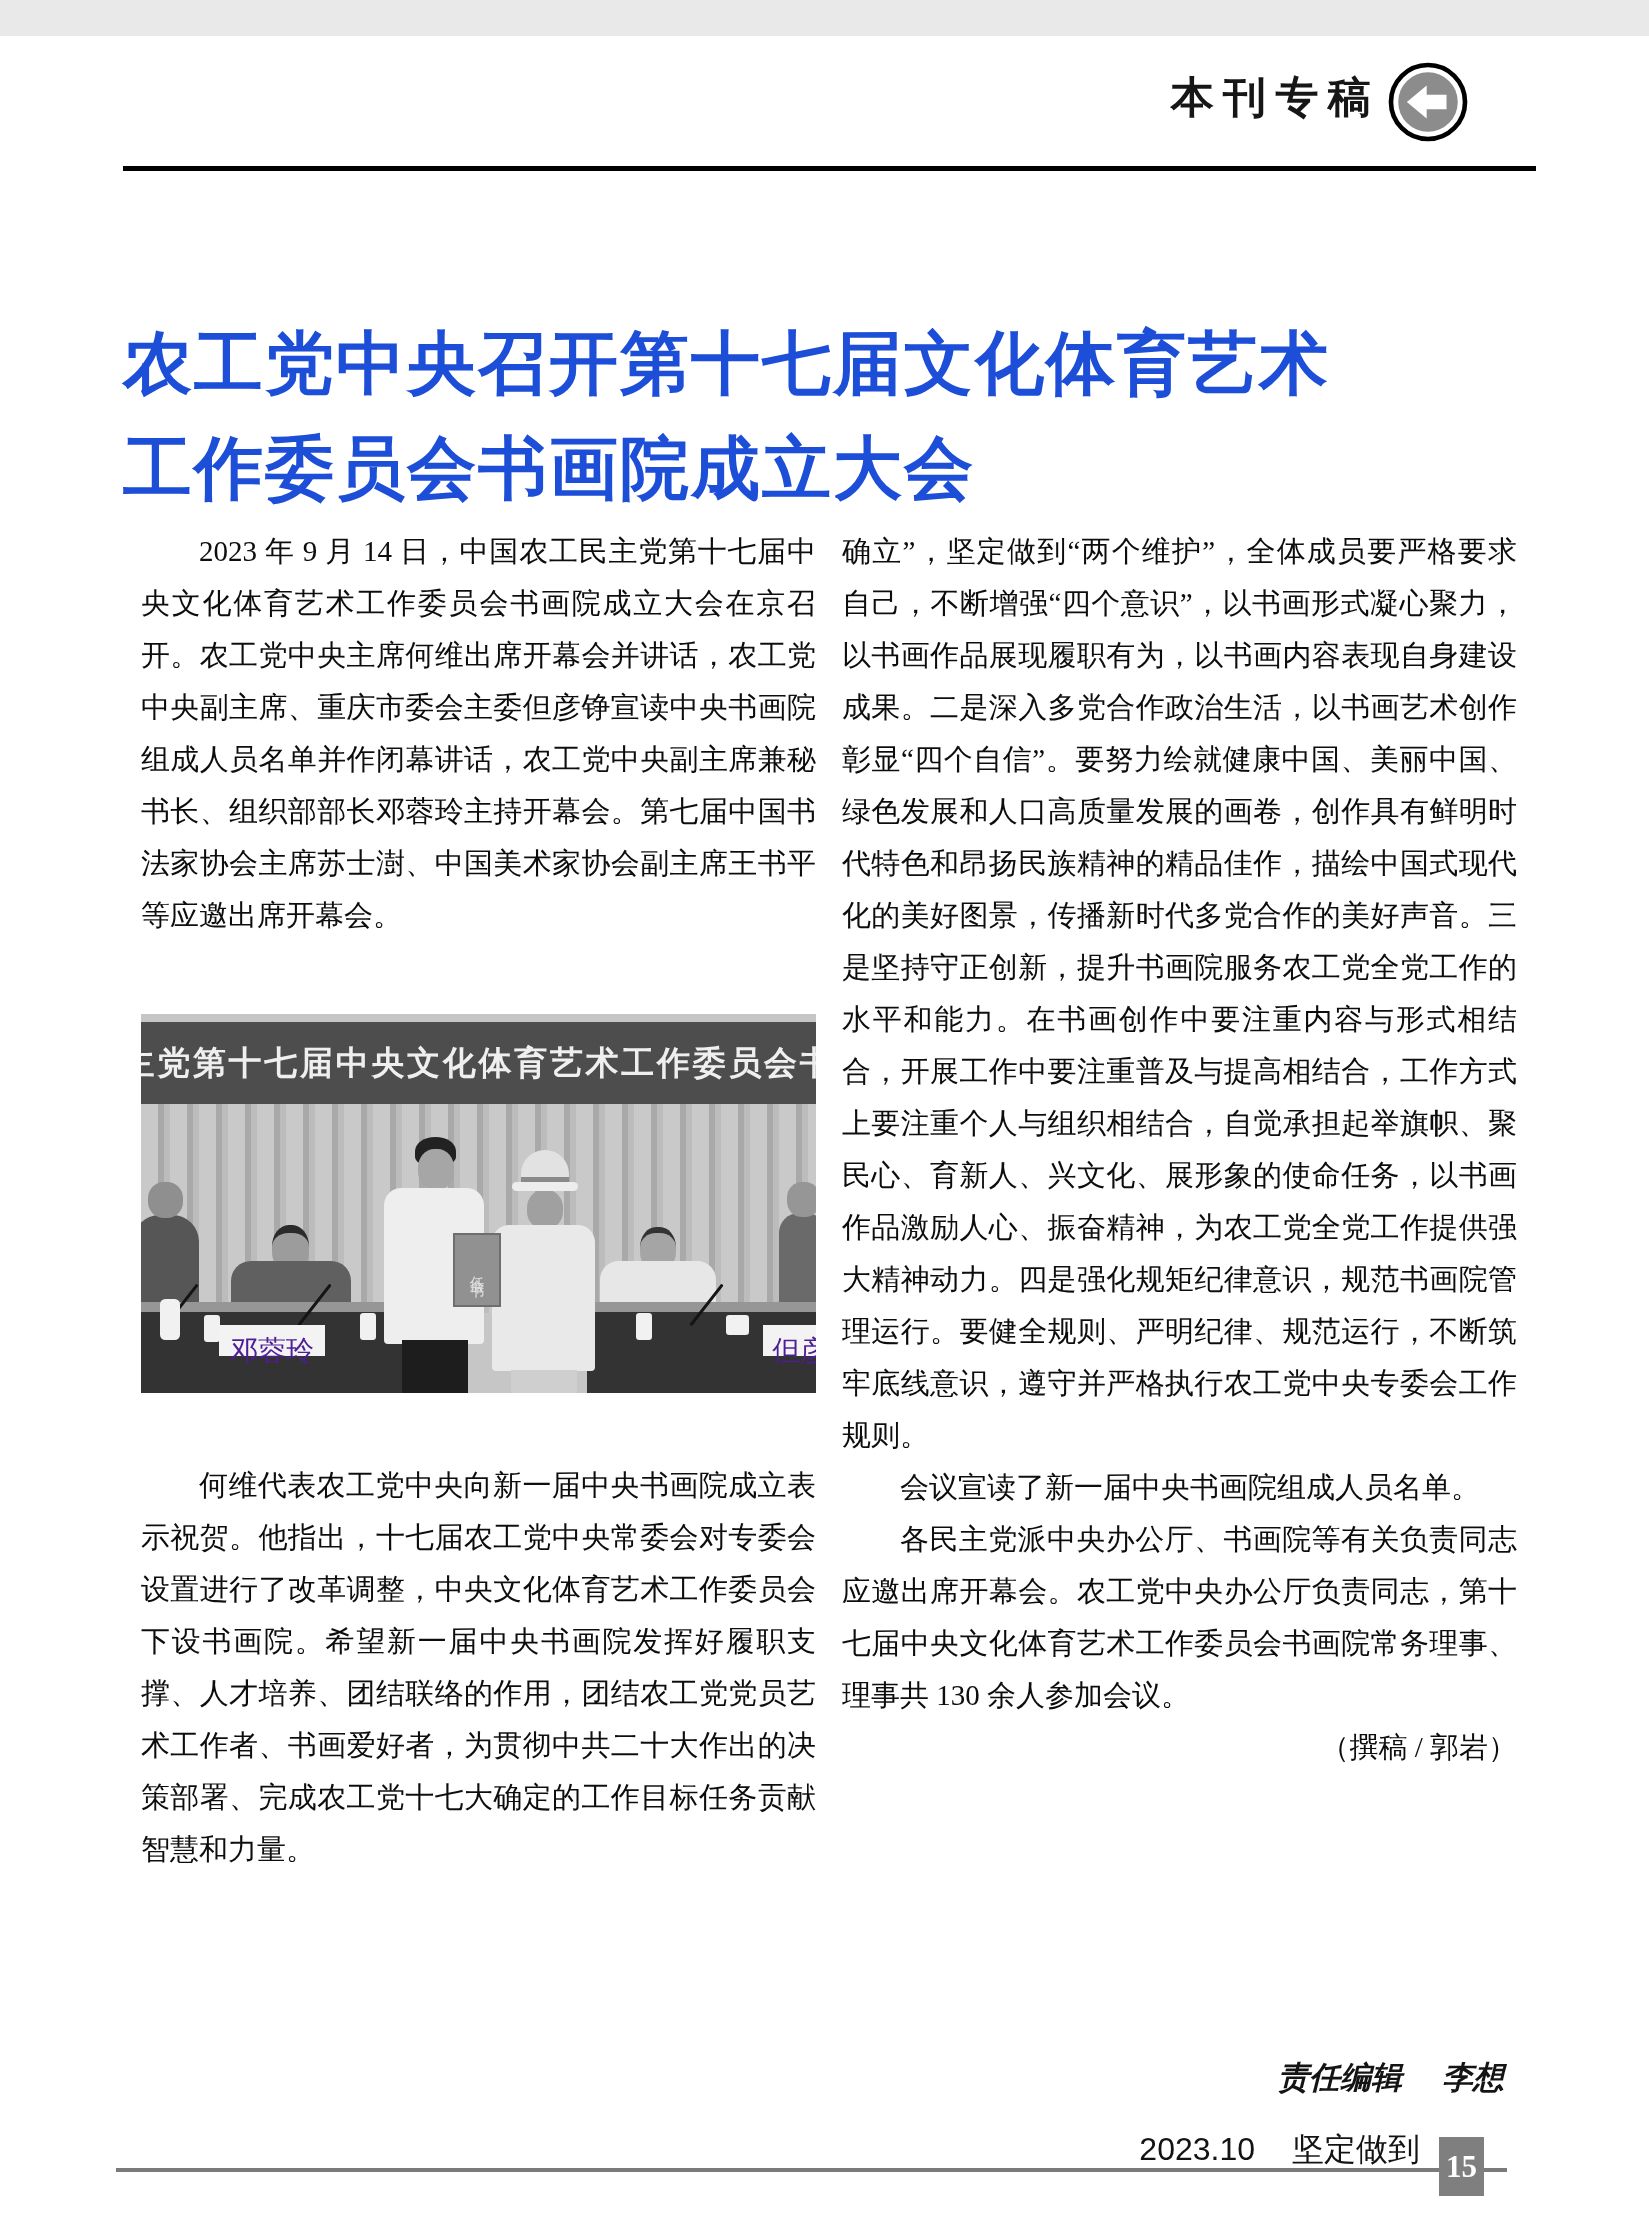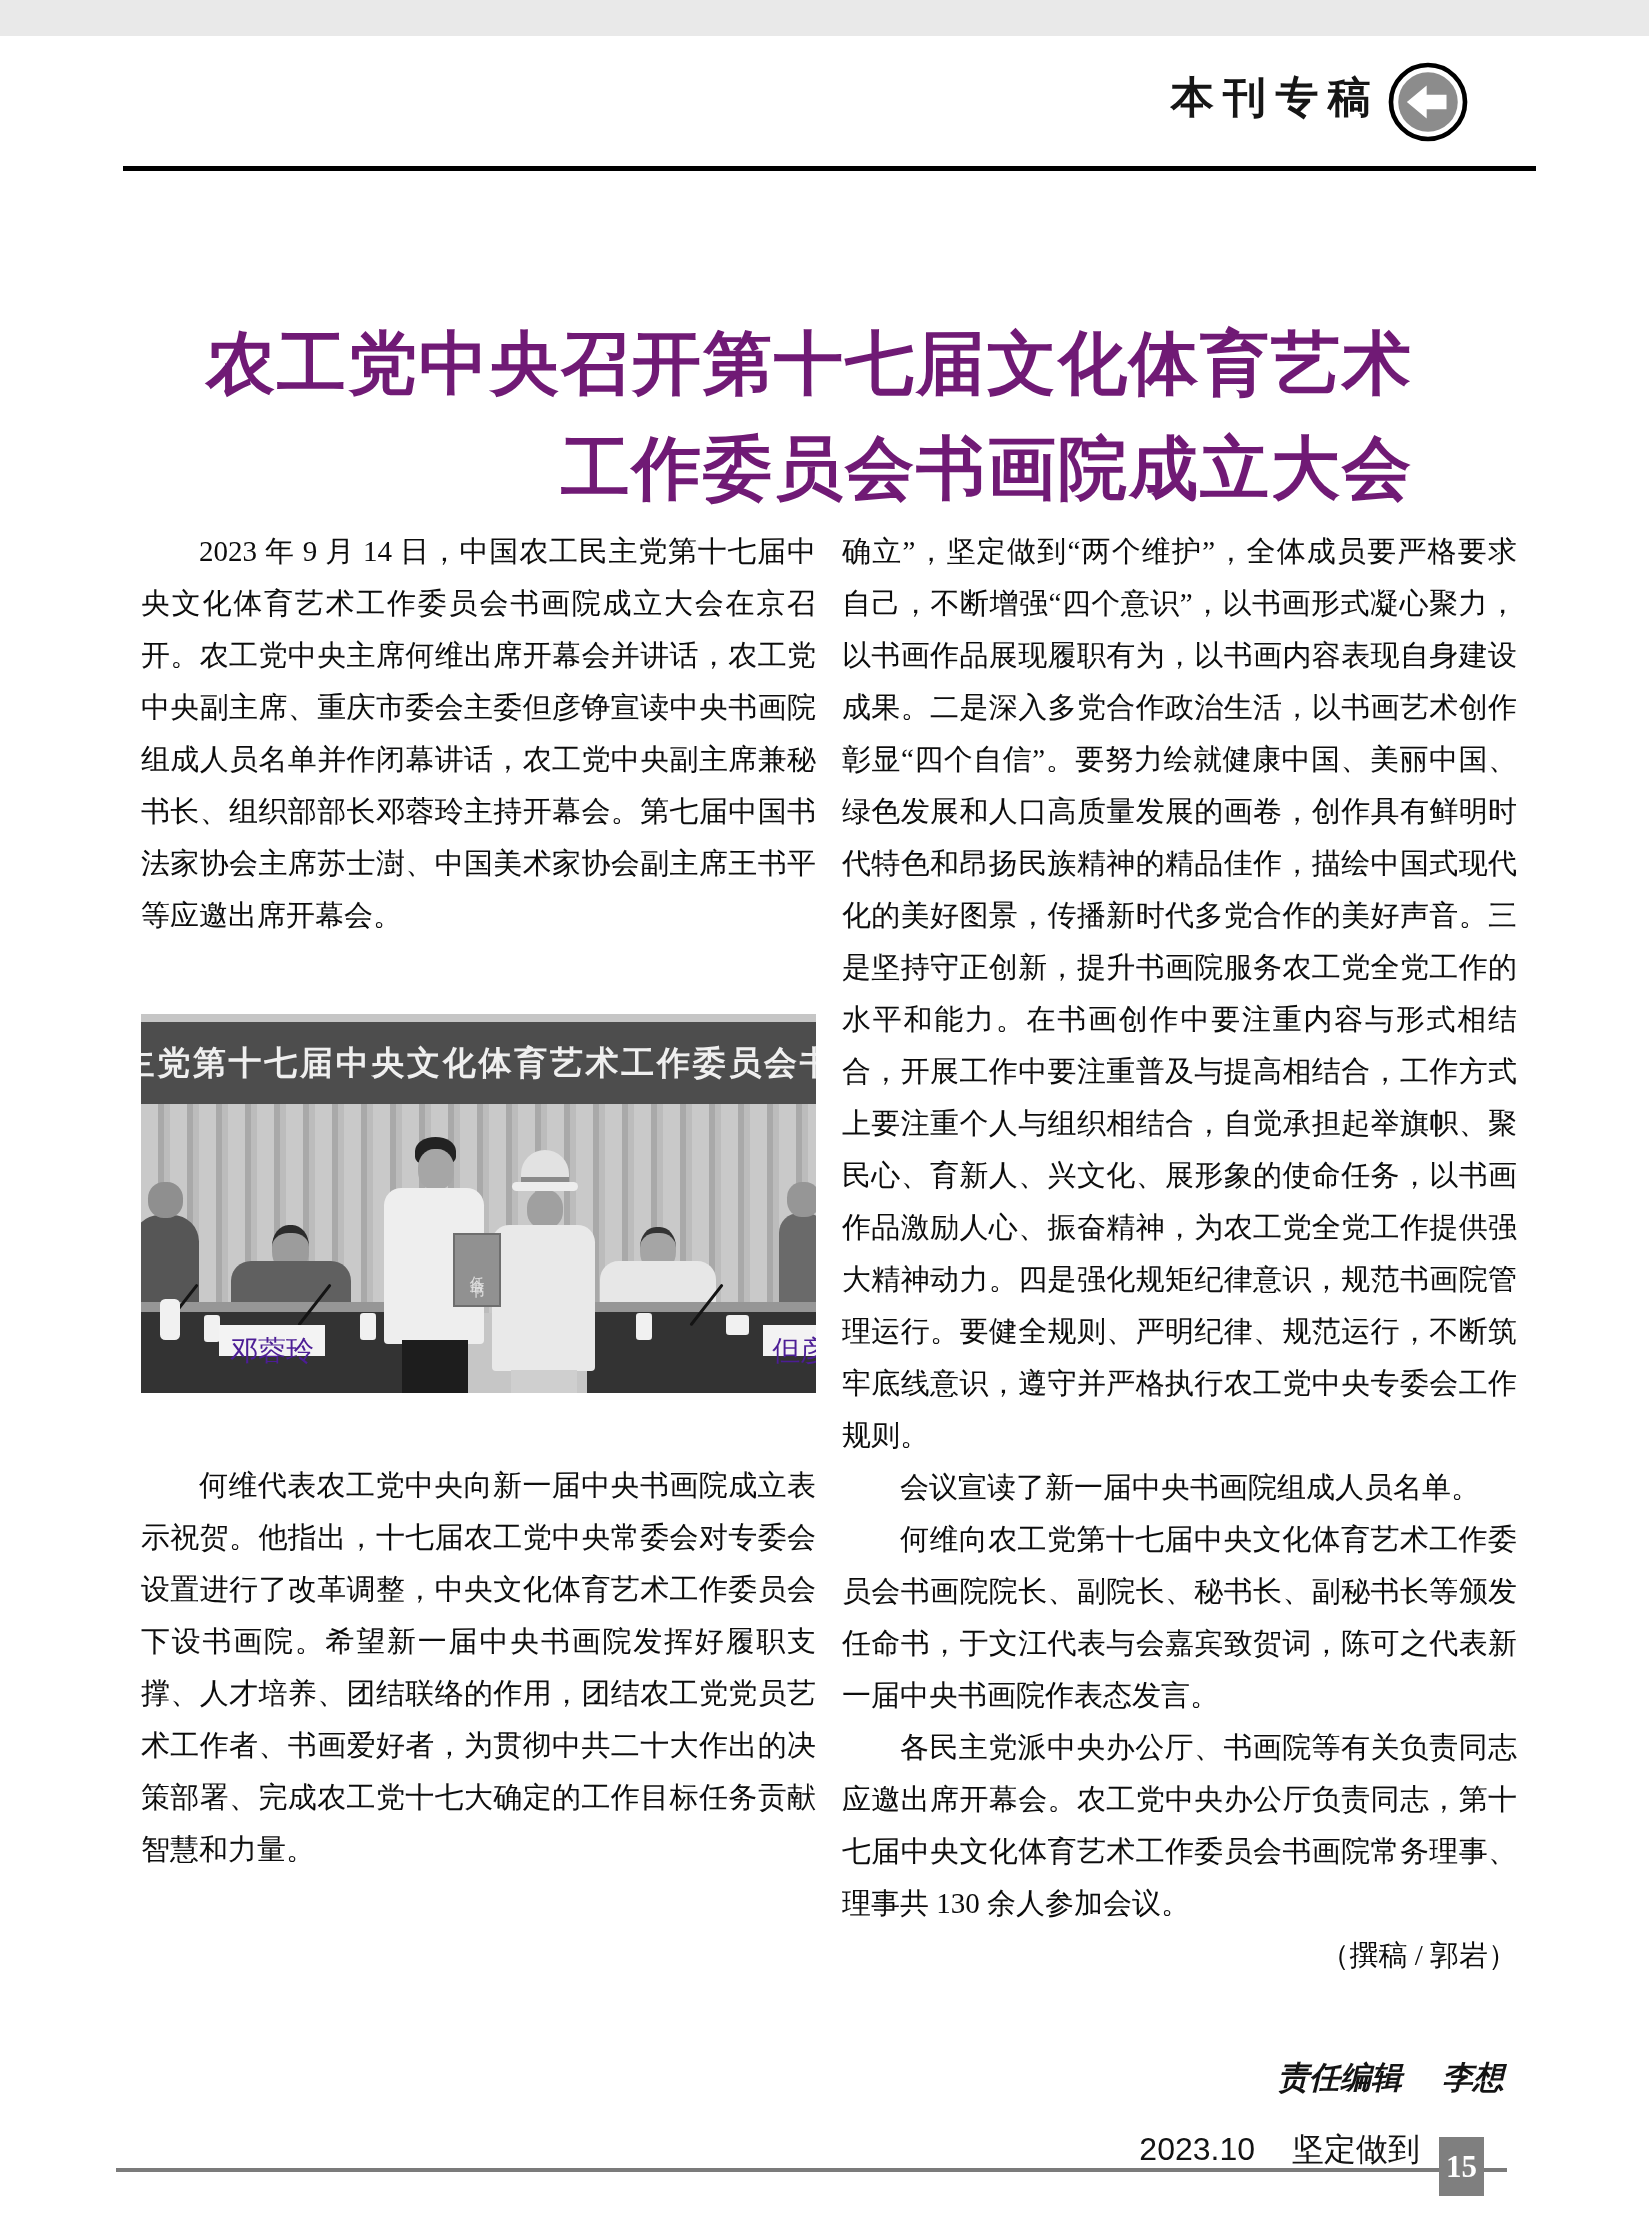--- a/index.html
+++ b/index.html
@@ -8,22 +8,22 @@
 
   
   .header-label{position:absolute;top:33px;right:270px;
         font-family:"Liberation Sans",sans-serif;font-size:43px;font-weight:700;
         letter-spacing:9.3px;color:#161616;white-space:nowrap;}
   .header-icon{position:absolute;top:25px;left:1387px;width:82px;height:82px;}
   .header-rule{position:absolute;top:130px;left:123px;width:1413px;height:5.3px;background:#000;}
 
   
   .title{position:absolute;top:275px;left:123px;width:1290px;padding-right:113px;
-        text-align:right;font-family:"Liberation Sans",sans-serif;font-weight:900;
-        font-size:69px;line-height:105px;letter-spacing:2px;color:#701a75;}
+        text-align:left;font-family:"Liberation Sans",sans-serif;font-weight:900;
+        font-size:69px;line-height:105px;letter-spacing:2px;color:#1d4ed8;}
 
   
   .col{position:absolute;top:489px;width:675px;font-size:29px;line-height:52px;
        text-align:justify;color:#0d0d0d;}
   .col-left{left:141px;}
   .col-right{left:842px;}
   .col p{margin:0;text-indent:2em;}
   .col p.no-indent{text-indent:0;}
   .col p.p3{margin-top:10px;}
   .byline{text-align:right;text-indent:0 !important;}
@@ -138,21 +138,20 @@
       <div class="cup" style="left:585px;top:301px;width:22.6px;height:20px;"></div>
       <div class="cup" style="left:18.6px;top:285px;width:20px;height:41px;border-radius:5.3px;"></div>
     </div>
 
     <p>何维代表农工党中央向新一届中央书画院成立表示祝贺。他指出，十七届农工党中央常委会对专委会设置进行了改革调整，中央文化体育艺术工作委员会下设书画院。希望新一届中央书画院发挥好履职支撑、人才培养、团结联络的作用，团结农工党党员艺术工作者、书画爱好者，为贯彻中共二十大作出的决策部署、完成农工党十七大确定的工作目标任务贡献智慧和力量。</p>
   </div>
 
   <div class="col col-right">
     <p class="no-indent">确立”，坚定做到“两个维护”，全体成员要严格要求自己，不断增强“四个意识”，以书画形式凝心聚力，以书画作品展现履职有为，以书画内容表现自身建设成果。二是深入多党合作政治生活，以书画艺术创作彰显“四个自信”。要努力绘就健康中国、美丽中国、绿色发展和人口高质量发展的画卷，创作具有鲜明时代特色和昂扬民族精神的精品佳作，描绘中国式现代化的美好图景，传播新时代多党合作的美好声音。三是坚持守正创新，提升书画院服务农工党全党工作的水平和能力。在书画创作中要注重内容与形式相结合，开展工作中要注重普及与提高相结合，工作方式上要注重个人与组织相结合，自觉承担起举旗帜、聚民心、育新人、兴文化、展形象的使命任务，以书画作品激励人心、振奋精神，为农工党全党工作提供强大精神动力。四是强化规矩纪律意识，规范书画院管理运行。要健全规则、严明纪律、规范运行，不断筑牢底线意识，遵守并严格执行农工党中央专委会工作规则。</p>
     <p>会议宣读了新一届中央书画院组成人员名单。</p>
-    <p>何维向农工党第十七届中央文化体育艺术工作委员会书画院院长、副院长、秘书长、副秘书长等颁发任命书，于文江代表与会嘉宾致贺词，陈可之代表新一届中央书画院作表态发言。</p>
     <p>各民主党派中央办公厅、书画院等有关负责同志应邀出席开幕会。农工党中央办公厅负责同志，第十七届中央文化体育艺术工作委员会书画院常务理事、理事共 130 余人参加会议。</p>
     <p class="byline">（撰稿 / 郭岩）</p>
   </div>
 
   <div class="editor-line">
     <span>责任编辑</span><span class="gap"></span><span>李想</span>
   </div>
 
   <div class="footer-text">
     <span>2023.10</span><span class="gap"></span><span>坚定做到</span>

